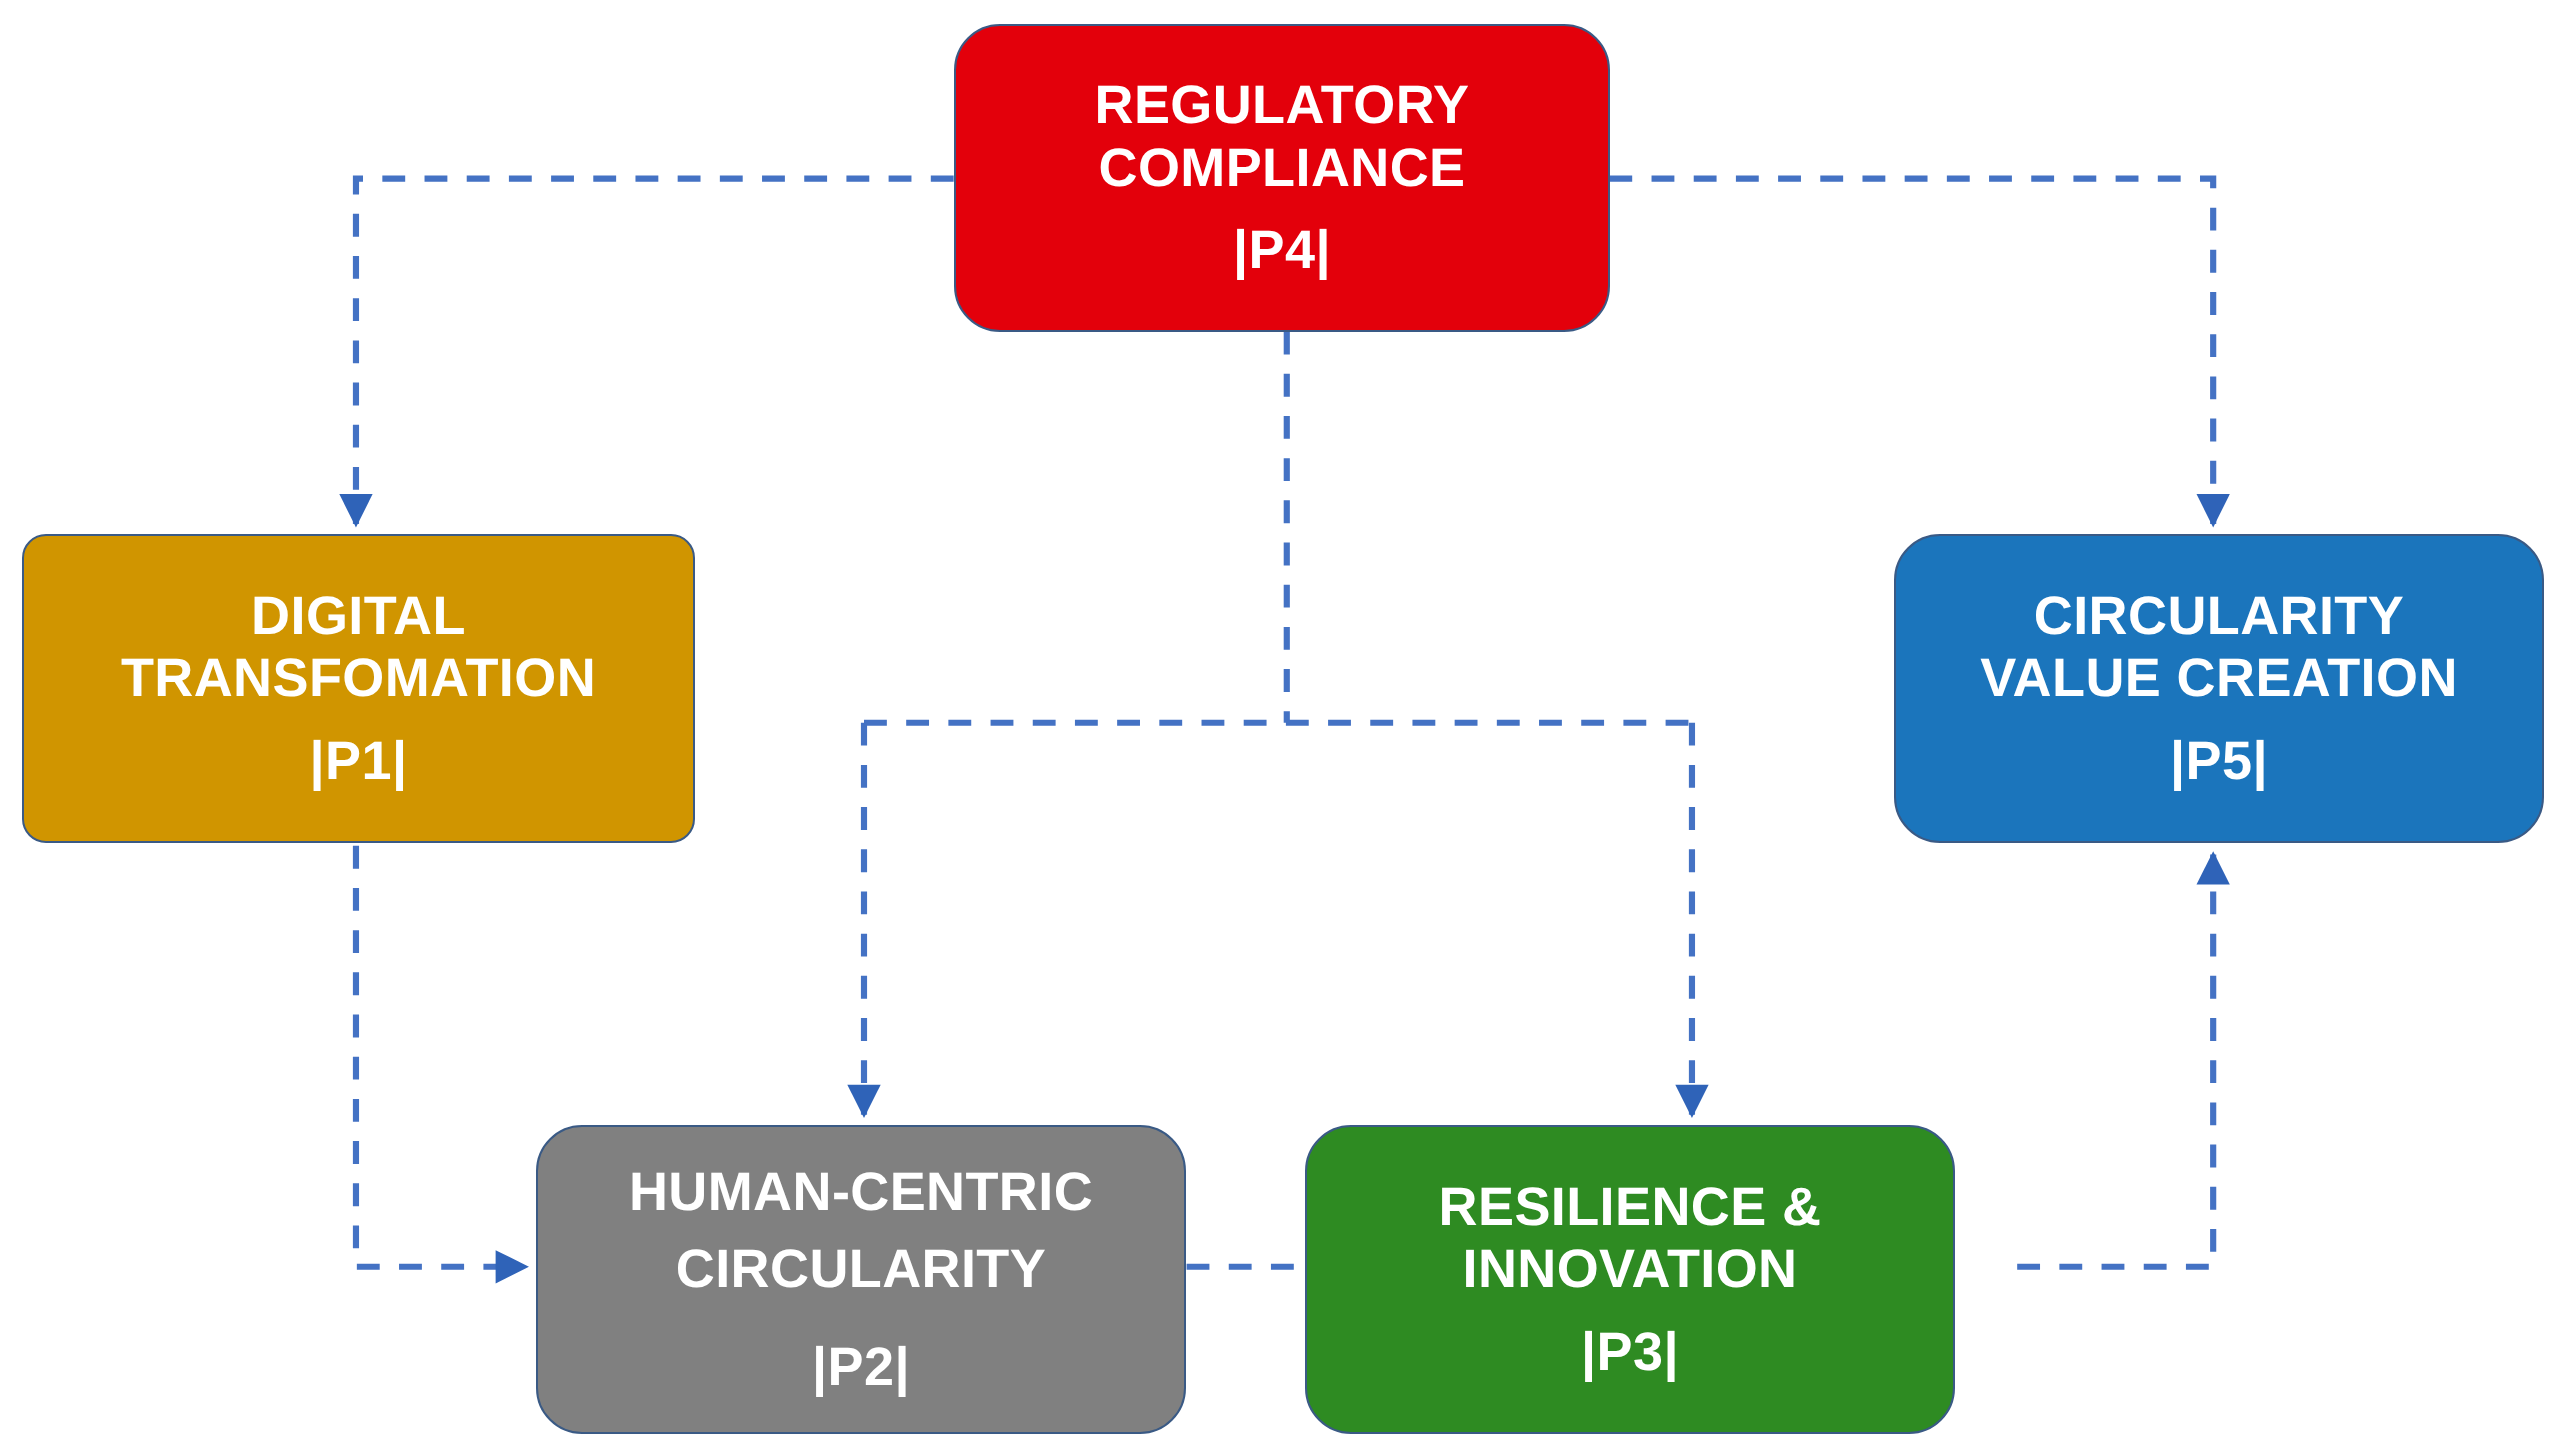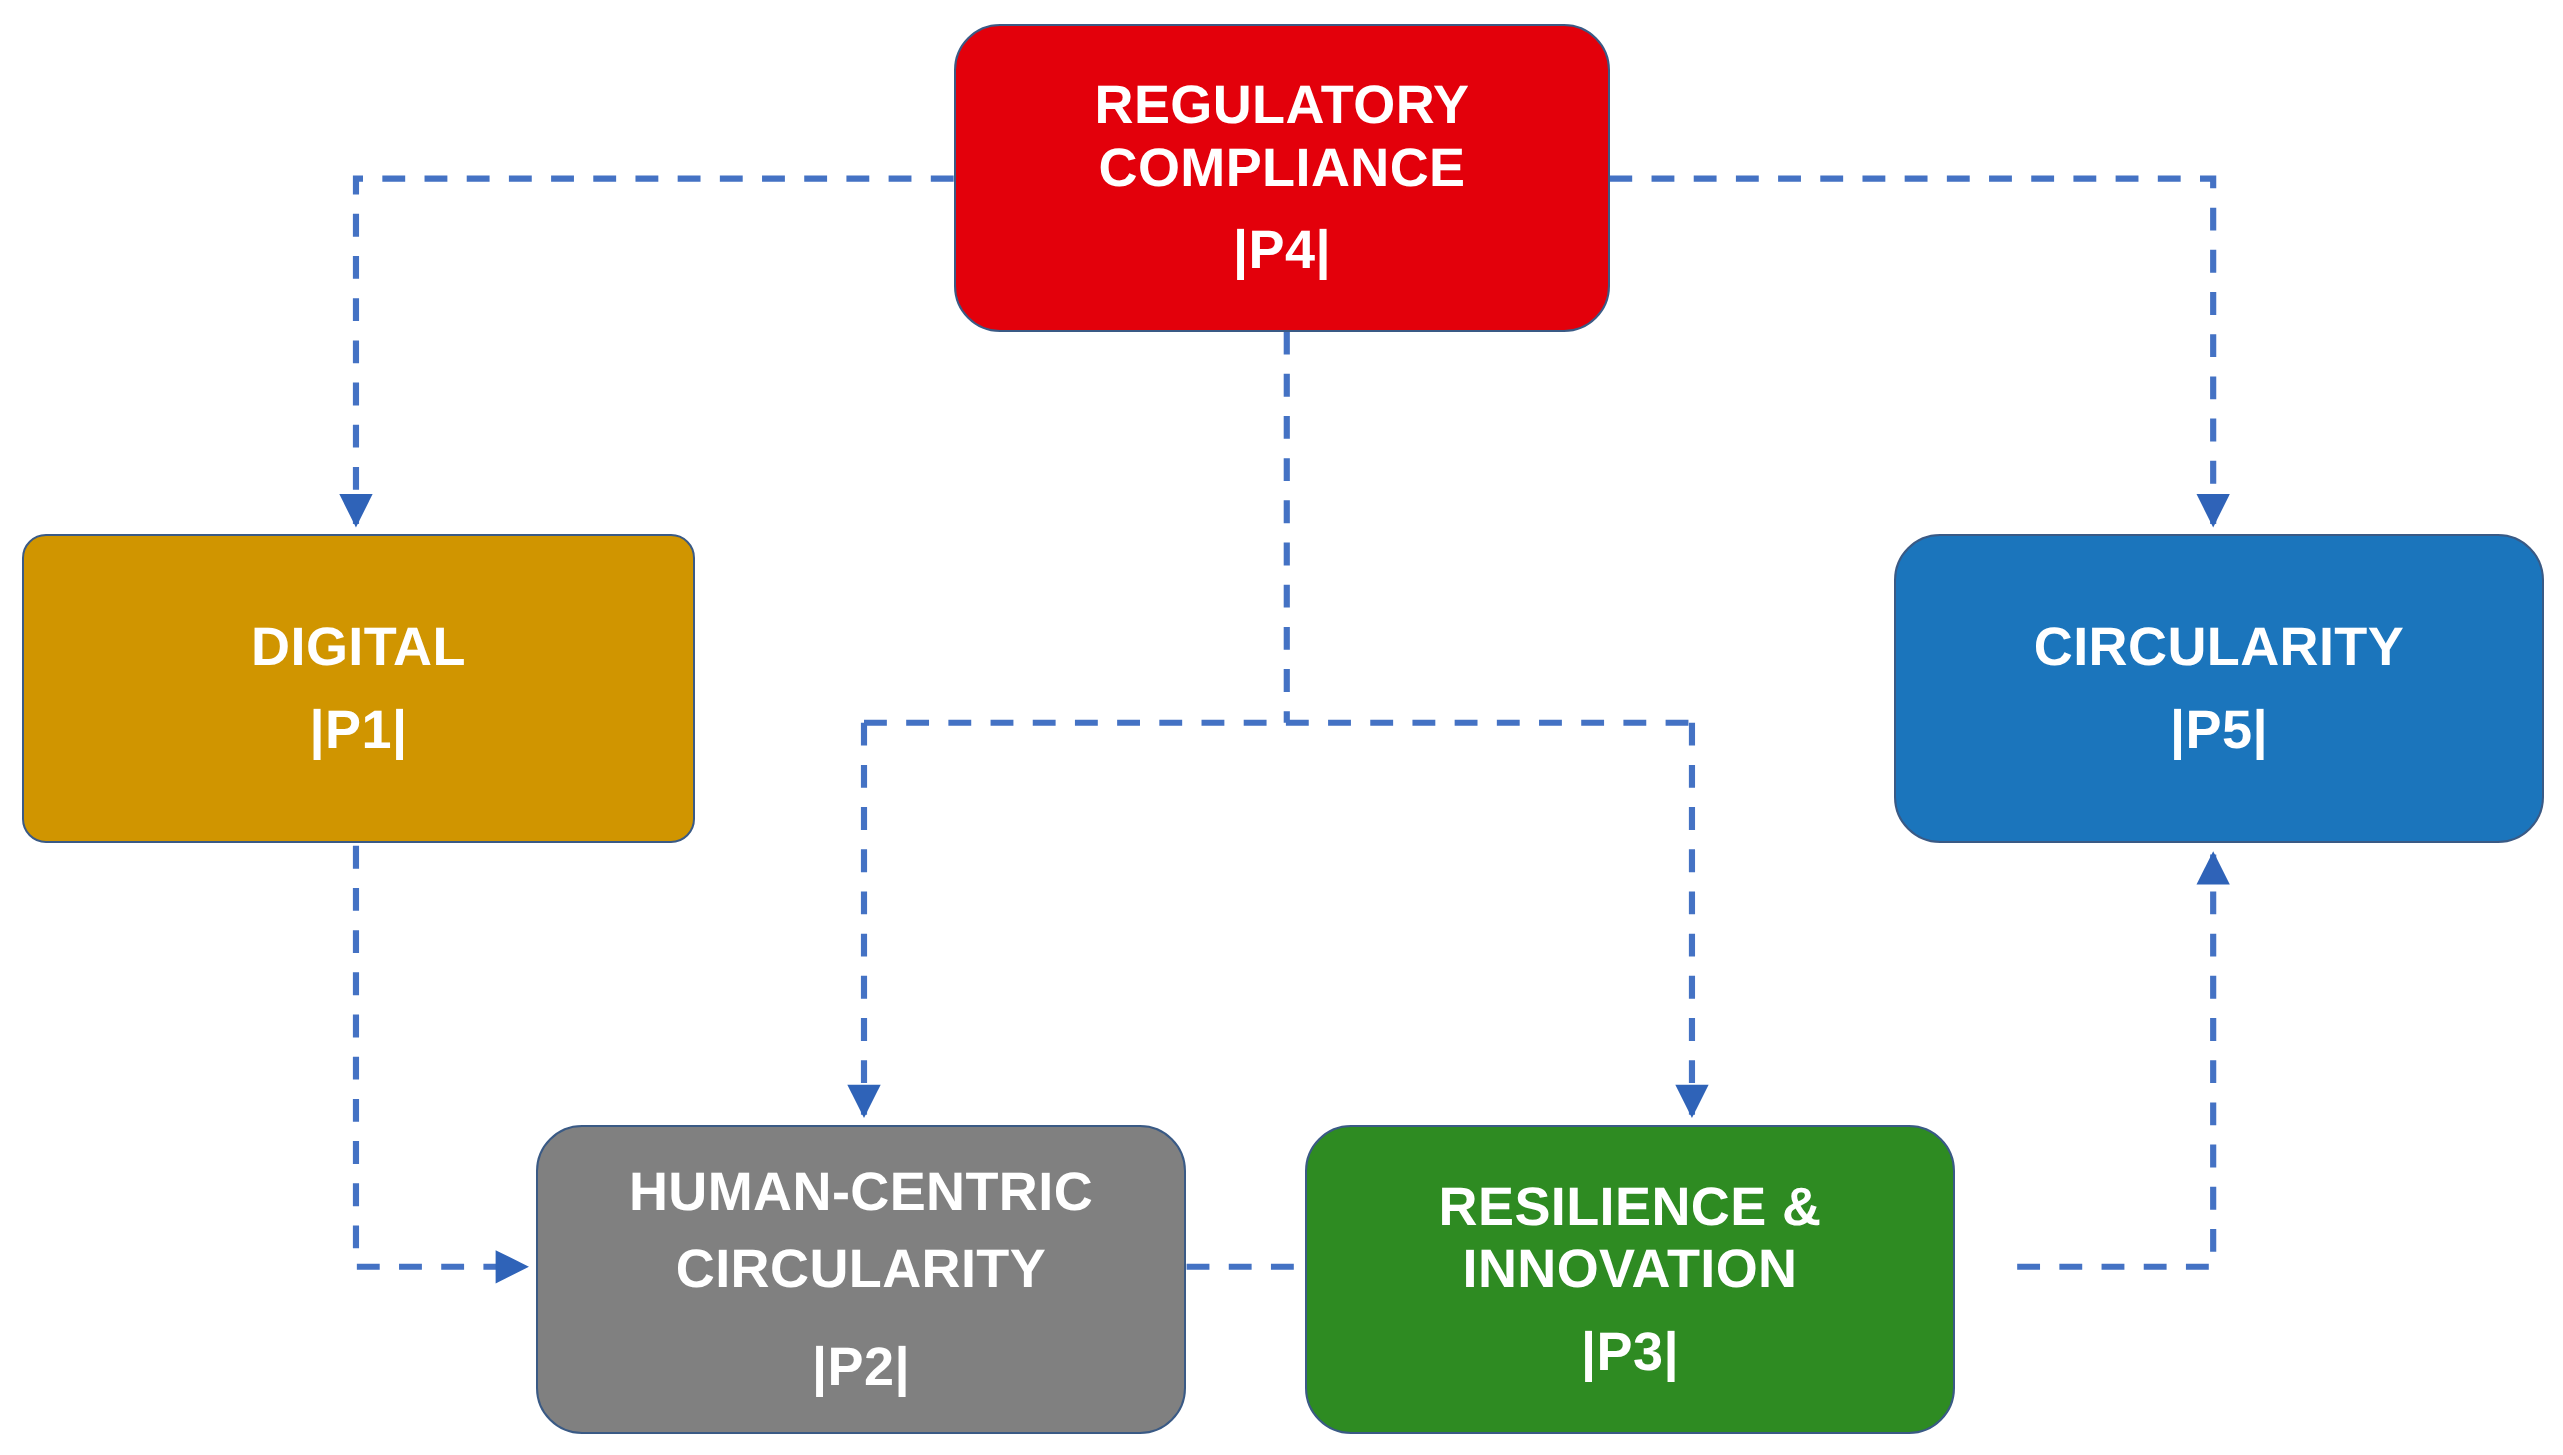--- a/index.html
+++ b/index.html
@@ -97,25 +97,27 @@
   </svg>
 
   <div class="node" id="node-p4">
     <span class="ln">REGULATORY</span>
     <span class="ln">COMPLIANCE</span>
     <span class="code">|P4|</span>
   </div>
 
   <div class="node" id="node-p1">
     <span class="ln">DIGITAL</span>
+    <span class="ln">TRANSFOMATION</span>
     <span class="code">|P1|</span>
   </div>
 
   <div class="node" id="node-p5">
     <span class="ln">CIRCULARITY</span>
+    <span class="ln">VALUE CREATION</span>
     <span class="code">|P5|</span>
   </div>
 
   <div class="node" id="node-p2">
     <span class="ln">HUMAN-CENTRIC</span>
     <span class="ln">CIRCULARITY</span>
     <span class="code">|P2|</span>
   </div>
 
   <div class="node" id="node-p3">

